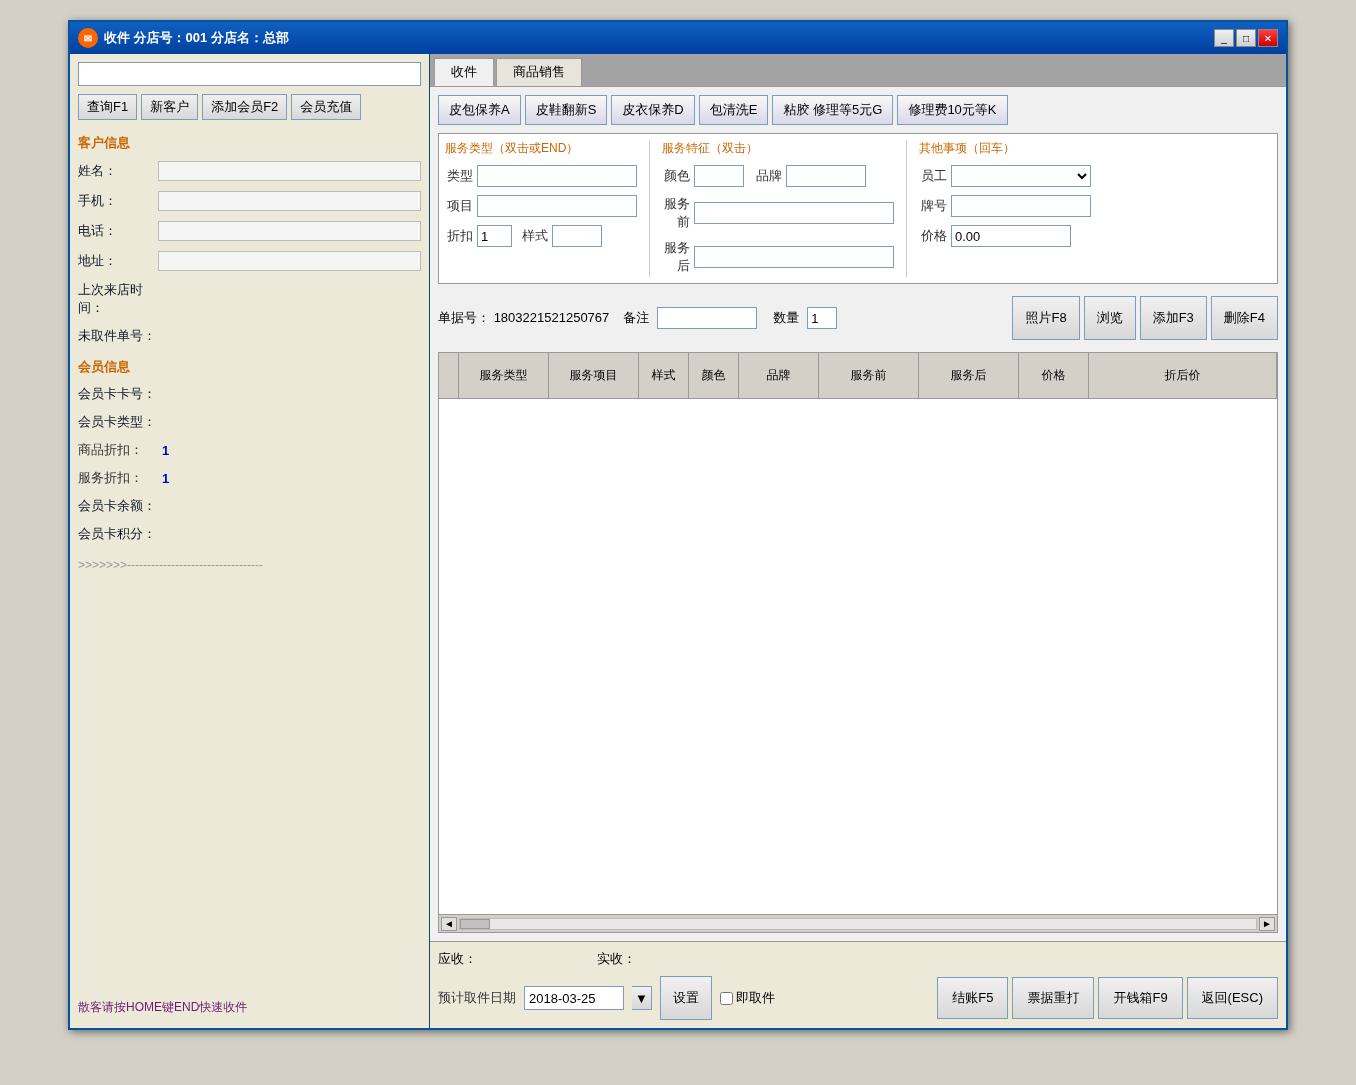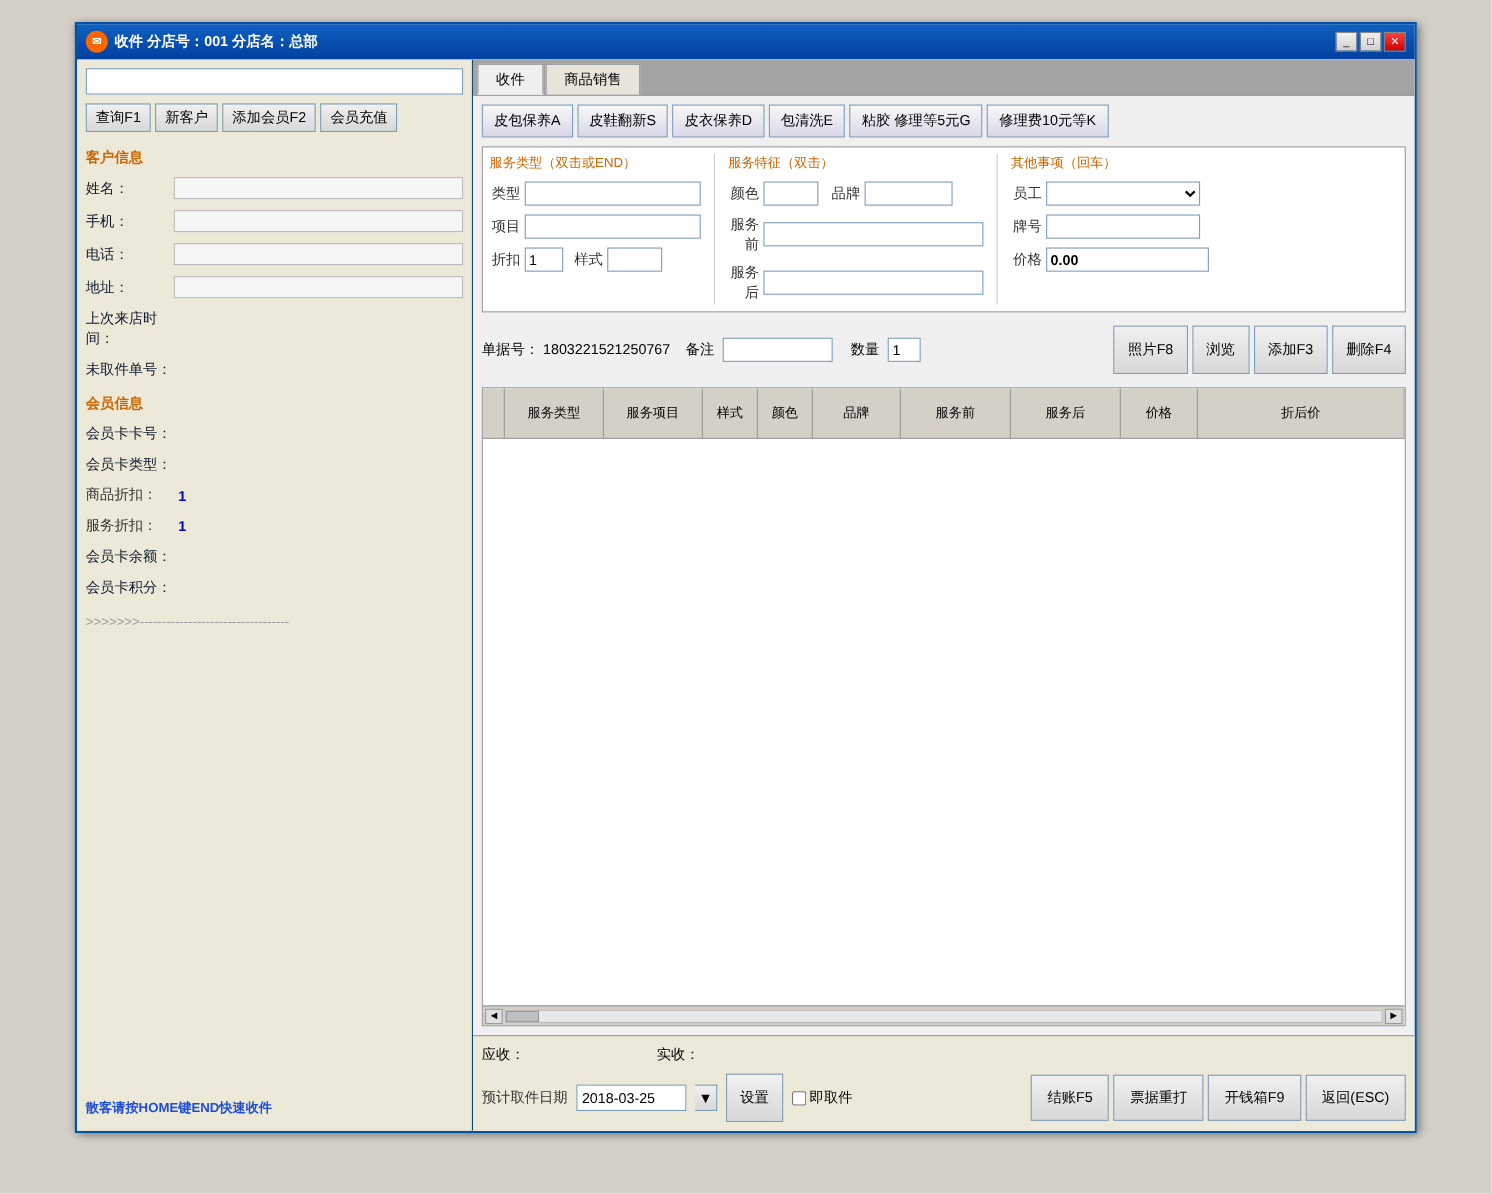--- a/index.html
+++ b/index.html
@@ -27,21 +27,21 @@
     .field-label { width: 80px; color: #0f172a; }
     .field-value { flex: 1; height: 20px; background: #e8e8e8; border: 1px solid #bbb; padding: 1px 3px; }
     .field-value.empty { background: #f5f5f5; }
 
     .divider-line { color: #999; margin: 8px 0; font-size: 12px; }
 
     .discount-row { display: flex; align-items: center; margin: 3px 0; }
     .discount-label { width: 80px; color: #333; }
     .discount-val { color: #0000cc; font-weight: bold; margin-left: 4px; }
 
-    .status-text { color: #1d4ed8; font-size: 12px; margin-top: auto; padding: 4px 0; font-weight: bold; }
+    .status-text { color: #701a75; font-size: 12px; margin-top: auto; padding: 4px 0; }
 
     
     .right-panel { flex: 1; display: flex; flex-direction: column; background: #f0f0f0; }
 
     .tabs { display: flex; background: #a3a3a3; border-bottom: 1px solid #999; padding: 4px 4px 0; }
     .tab { padding: 4px 16px; border: 1px solid #999; border-bottom: none; background: #e8e4dc; cursor: pointer; margin-right: 2px; }
     .tab.active { background: #f0f0f0; border-bottom: 1px solid #f0f0f0; }
 
     .right-content { flex: 1; padding: 8px; display: flex; flex-direction: column; gap: 8px; overflow: hidden; }
 
@@ -240,21 +240,21 @@
               <select class="form-input" style="width:140px;">
                 <option></option>
               </select>
             </div>
             <div class="form-row">
               <span class="form-label">牌号</span>
               <input class="form-input" style="width: 140px;" type="text">
             </div>
             <div class="form-row">
               <span class="form-label">价格</span>
-              <input class="form-input" style="width: 148px; font-weight: bold;" type="text" value="0.00">
+              <input class="form-input" style="width: 120px;" type="text" value="0.00">
             </div>
           </div>
         </div>
 
         <div class="order-row">
           <span class="order-info">
             <span>单据号：</span>
             <span>1803221521250767</span>
           </span>
           <span style="margin-left:6px;">备注</span>

